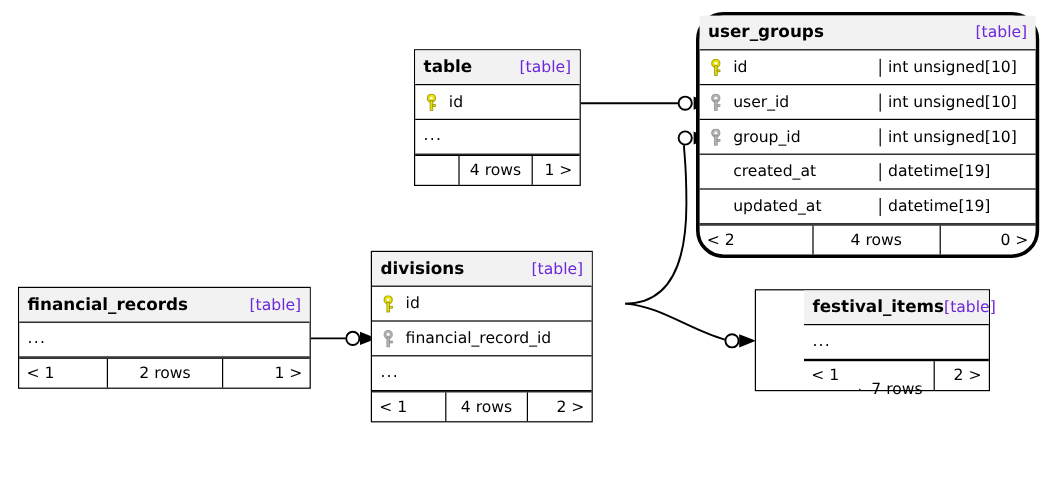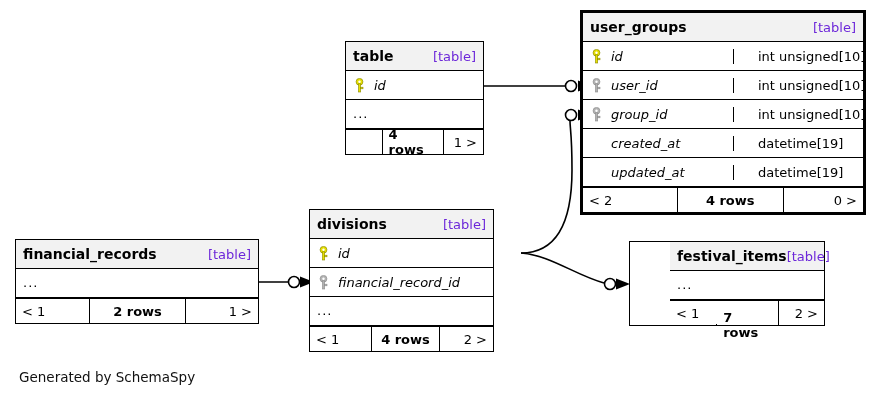--- a/index.html
+++ b/index.html
@@ -68,24 +68,23 @@
   }
   .row:last-child { border-bottom: none; }
   .col-name {
     display: flex;
     align-items: center;
     padding: 0 7px;
     box-sizing: border-box;
     flex: 1 1 auto;
     white-space: nowrap;
     overflow: hidden;
-    font-style: italic;
   }
   .col-type {
-    padding: 0 24px;
+    padding: 0 6px;
     box-sizing: border-box;
     border-left: 1px solid #000000;
     display: flex;
     align-items: center;
     white-space: nowrap;
   }
   .ellipsis-row {
     padding: 0 7px;
     display: flex;
     align-items: flex-end;
@@ -104,21 +103,21 @@
   .footer-cell {
     box-sizing: border-box;
     display: flex;
     align-items: center;
     font-size: 13px;
     padding: 0 6px;
     border-left: 1px solid #000000;
   }
   .footer-cell:first-child { border-left: none; }
   .fc-left { justify-content: flex-start; }
-  .fc-mid { justify-content: center; font-weight: bold; }
+  .fc-mid { justify-content: center; }
   .fc-right { justify-content: flex-end; }
   .key {
     width: 13px;
     height: 15px;
     margin-right: 8px;
     flex: 0 0 auto;
     display: inline-block;
   }
   .credit {
     position: absolute;
@@ -153,21 +152,21 @@
       <path d="M 300 276.5 L 314 282 L 300 287.5 Z" fill="#000"></path>
     </g>
 
     <g>
       <path d="M 521 253 C 550 255, 575 275, 604 283" stroke="#000" stroke-width="1.6" fill="none"></path>
       <circle cx="610" cy="284" r="5.5" stroke="#000" stroke-width="1.6" fill="#fff"></circle>
       <path d="M 616 278.5 L 630 284 L 616 289.5 Z" fill="#000"></path>
     </g>
   </svg>
 
-  <div class="table-box highlight" style="left:580px; top:10px; width:286px;">
+  <div class="table-box highlight" style="left:580px; top:10px; width:286px;border-radius:23px;">
     <div class="tbl-head">
       <span class="tbl-name">user_groups</span>
       <span class="tbl-tag">[table]</span>
     </div>
 
     <div class="row">
       <span class="col-name">
         <span class="key">
           <svg viewBox="0 0 13 15" width="13" height="15">
             <circle cx="6.5" cy="3.8" r="3.4" fill="#e8e000" stroke="#8a8a00" stroke-width="0.7"></circle>
@@ -318,15 +317,14 @@
       <span class="tbl-tag">[table]</span>
     </div>
     <div class="ellipsis-row">...</div>
     <div class="footer">
       <span class="footer-cell fc-left" style="width:30%;">&lt; 1</span>
       <span class="footer-cell fc-mid" style="width:40%;margin-top:23px;">7 rows</span>
       <span class="footer-cell fc-right" style="width:30%;">2 &gt;</span>
     </div>
   </div>
 
-  <div class="credit" style="left:19px; top:369px;">Generated by SchemaSpy</div>
 
 </div>
 
 </body></html>

